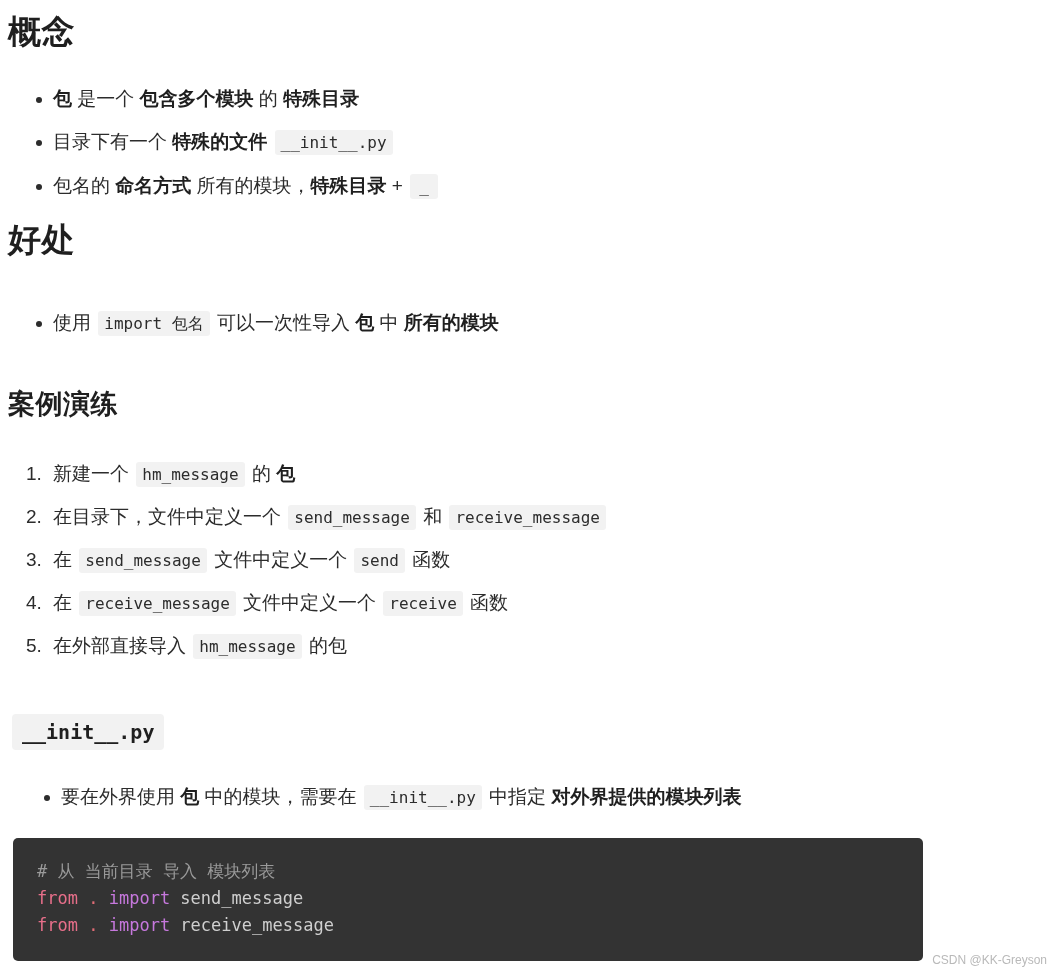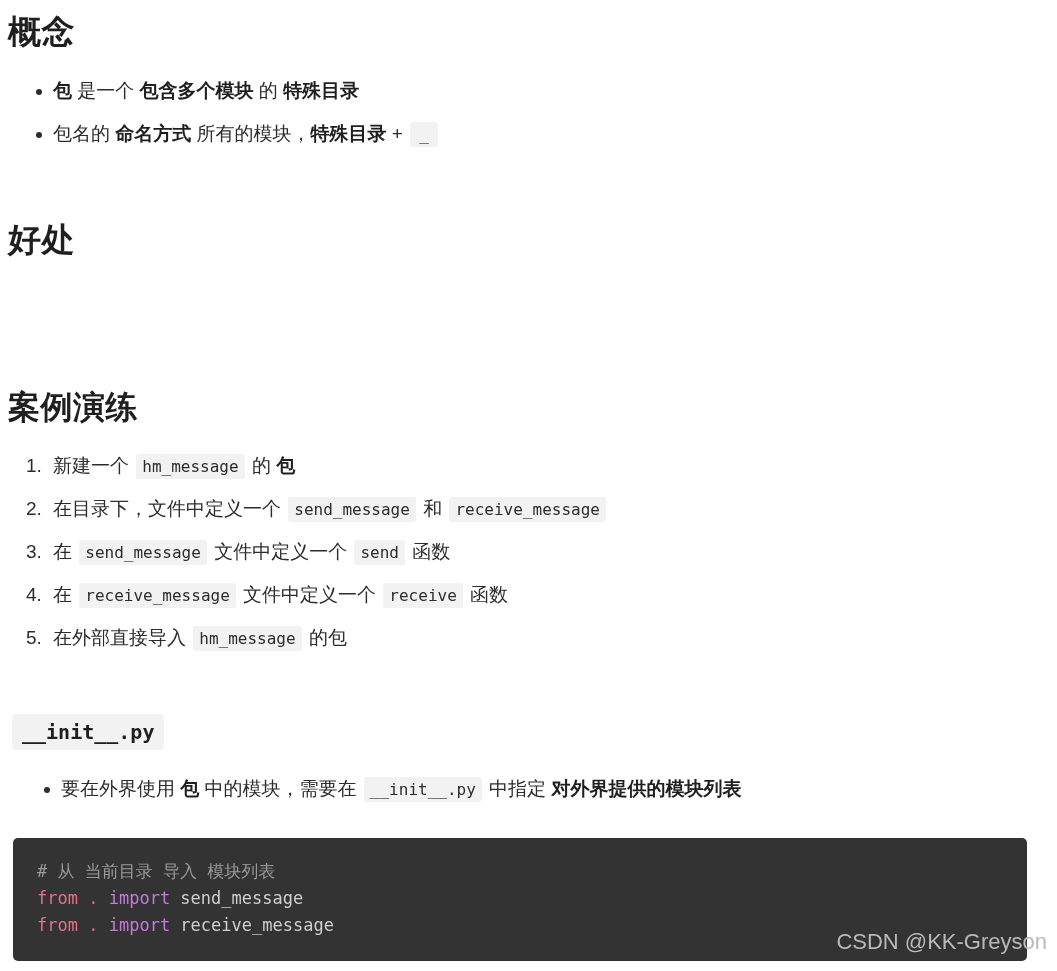--- a/index.html
+++ b/index.html
@@ -27,21 +27,21 @@
   
   .h-sm {
     font-size: 33px;
     font-weight: bold;
     color: #1f1f1f;
     margin: 0;
     padding: 0;
     letter-spacing: 0.5px;
   }
   .h-lg {
-    font-size: 32px;
+    font-size: 27px;
     font-weight: bold;
     color: #1f1f1f;
     margin: 0;
     padding: 0;
     letter-spacing: 0.5px;
   }
   .pos-h1 { position: absolute; left: 8px; top: 10px; }
   .pos-h2 { position: absolute; left: 8px; top: 218px; }
   .pos-h3 { position: absolute; left: 8px; top: 386px; }
 
@@ -50,21 +50,21 @@
     margin: 0;
     padding: 0;
     list-style: none;
   }
   ul.bullets li, ol.steps li {
     position: relative;
     font-size: 19px;
     line-height: 26px;
     color: #2c2c2c;
     padding-left: 45px;
-    margin: 0 0 17px 0;
+    margin: 8px 0 17px 0;
     white-space: nowrap;
   }
   ul.bullets li::before {
     content: "";
     position: absolute;
     left: 28px;
     top: 11px;
     width: 6px;
     height: 6px;
     border-radius: 50%;
@@ -124,21 +124,21 @@
     border-radius: 4px;
     padding: 6px 10px;
     white-space: pre;
   }
 
   
   .codeblock {
     position: absolute;
     left: 13px;
     top: 838px;
-    width: 1014px;
+    width: 910px;
     box-sizing: border-box;
     background: #333333;
     border-radius: 5px;
     padding: 20px 24px 22px 24px;
   }
   .codeblock pre {
     margin: 0;
     font-family: "DejaVu Sans Mono", "Liberation Mono", monospace;
     font-size: 17px;
     line-height: 27px;
@@ -148,42 +148,46 @@
   .tok-comment { color: #9a9a9a; }
   .tok-kw      { color: #e76f8a; }
   .tok-kw2     { color: #c678dd; }
   .tok-punct   { color: #e06c75; }
   .tok-name    { color: #cfcfcf; }
 
   
   .watermark {
     position: absolute;
     right: 10px;
-    bottom: 16px;
+    bottom: 4px;
     font-family: "Liberation Sans", sans-serif;
-    font-size: 22px;
+    font-size: 12px;
     color: #b9b9b9;
     white-space: nowrap;
     pointer-events: none;
   }
 </style>
 </head>
 <body>
 
 <div class="page">
 
   <h2 class="h-sm pos-h1">概念</h2>
 
   <ul class="bullets pos-ul1">
       <li><b class="b">包</b><span> 是一个 </span><b class="b">包含多个模块</b><span> 的 </span><b class="b">特殊目录</b></li>
+      <li><span>目录下有一个 </span><b class="b">特殊的文件</b><span> </span><code class="chip">__init__.py</code></li>
       <li><span>包名的 </span><b class="b">命名方式</b><span> 所有的模块，</span><b class="b">特殊目录</b><span> + </span><code class="chip empty">_</code></li>
     </ul>
 
   <h2 class="h-sm pos-h2">好处</h2>
 
+  <ul class="bullets pos-ul2">
+      <li><span>使用 </span><code class="chip cjk">import 包名</code><span> 可以一次性导入 </span><b class="b">包</b><span> 中 </span><b class="b">所有的模块</b></li>
+    </ul>
 
   <h2 class="h-lg pos-h3">案例演练</h2>
 
   <ol class="steps pos-ol">
       <li><span class="num">1.</span><span>新建一个 </span><code class="chip">hm_message</code><span> 的 </span><b class="b">包</b></li>
       <li><span class="num">2.</span><span>在目录下，文件中定义一个 </span><code class="chip">send_message</code><span> 和 </span><code class="chip">receive_message</code></li>
       <li><span class="num">3.</span><span>在 </span><code class="chip">send_message</code><span> 文件中定义一个 </span><code class="chip">send</code><span> 函数</span></li>
       <li><span class="num">4.</span><span>在 </span><code class="chip">receive_message</code><span> 文件中定义一个 </span><code class="chip">receive</code><span> 函数</span></li>
       <li><span class="num">5.</span><span>在外部直接导入 </span><code class="chip">hm_message</code><span> 的包</span></li>
     </ol>

